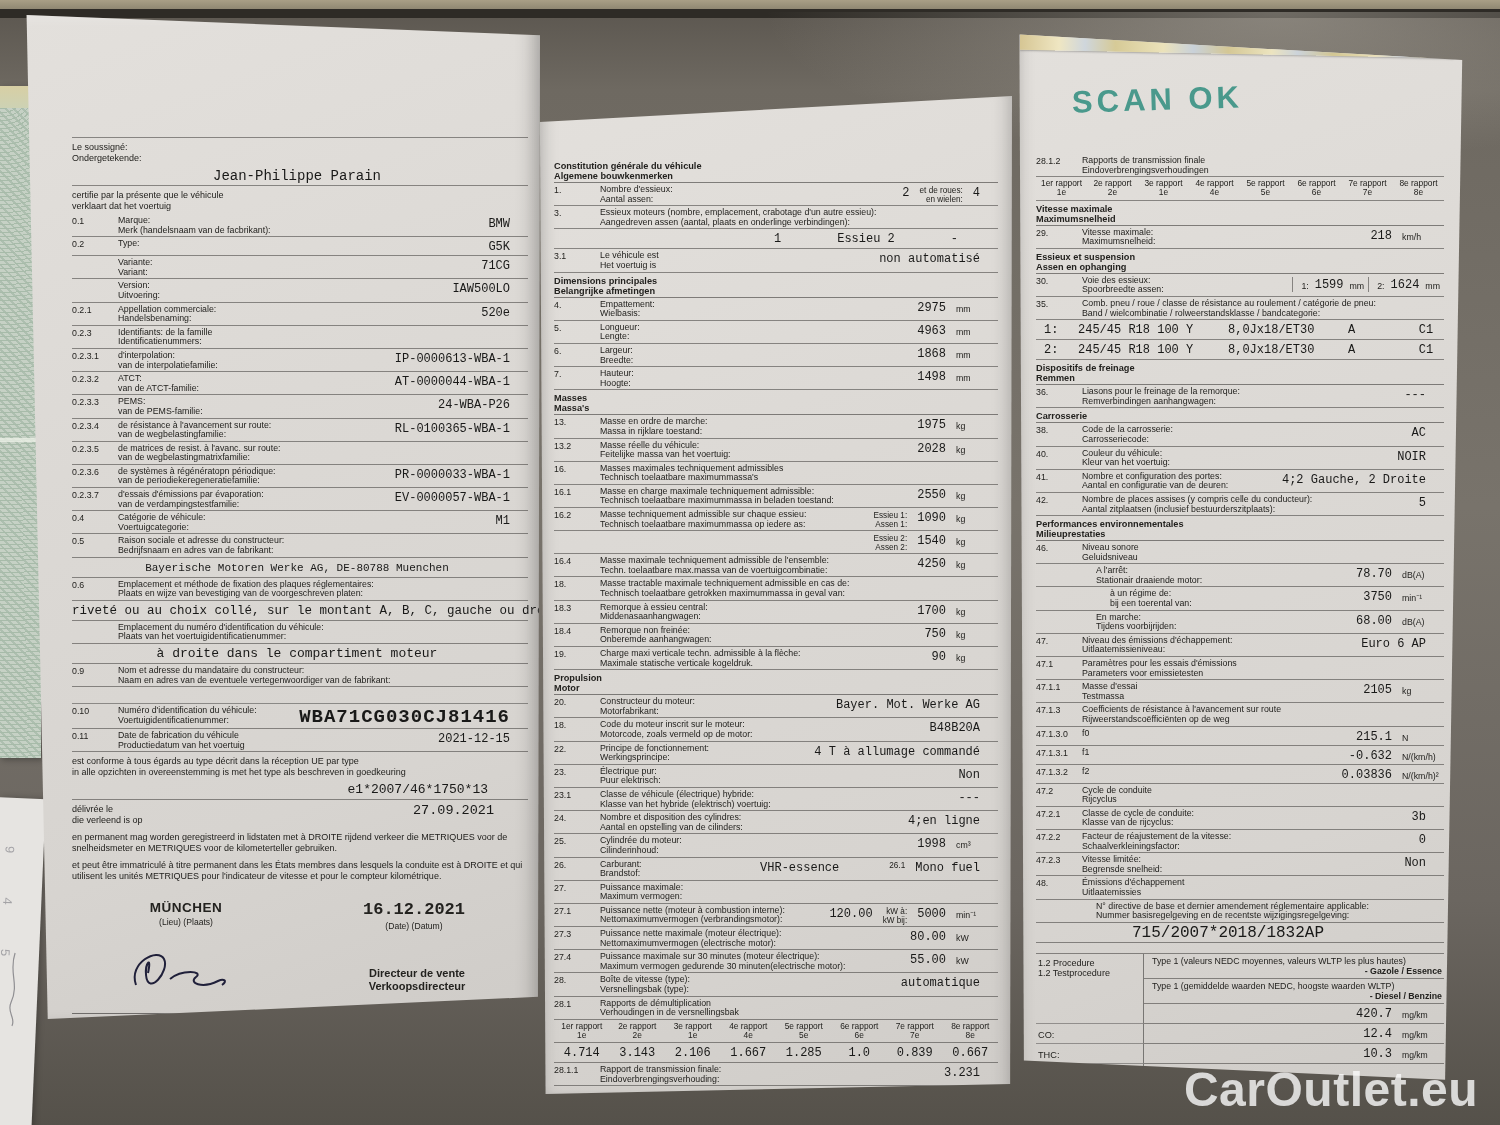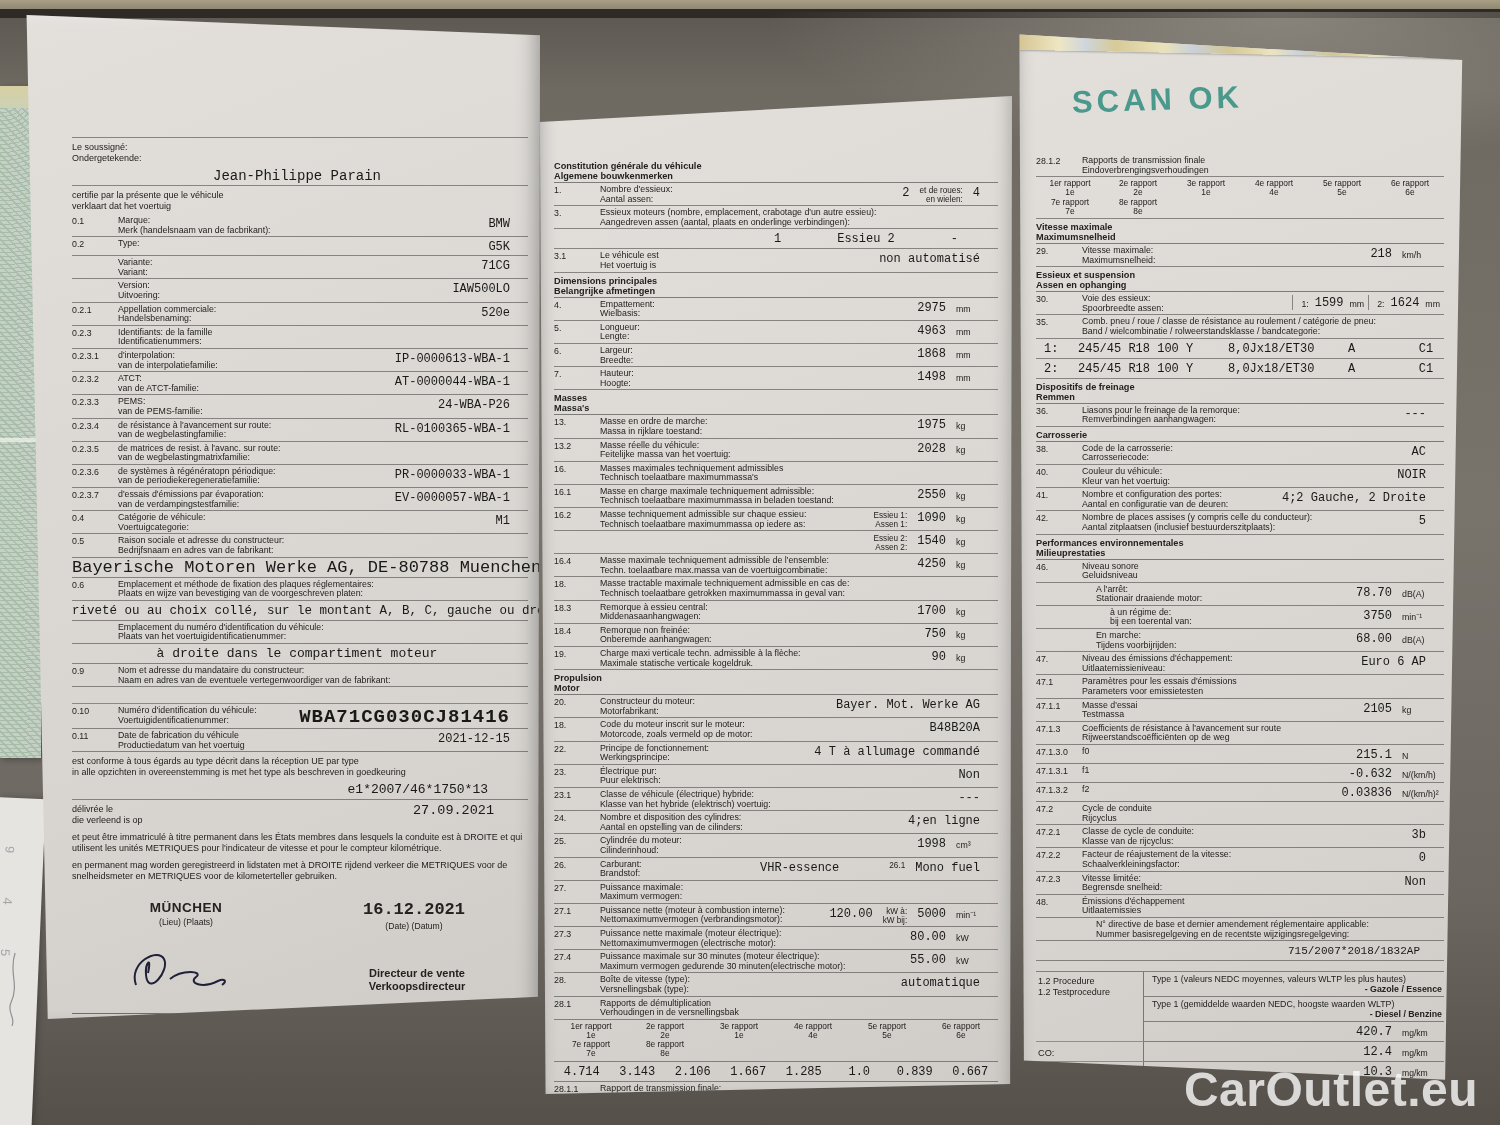--- a/index.html
+++ b/index.html
@@ -57,21 +57,21 @@
   .unit{font-size:8.8px;line-height:10px;padding-top:3px;width:42px;flex:none;}
   .nounit{width:8px;flex:none;}
   .big .mono{font-size:19px;line-height:20px;font-weight:bold;letter-spacing:1px;}
   .midlabs{font-size:8.2px;line-height:9px;text-align:right;}
   .sec{border-bottom:1px solid rgba(45,44,42,.55);padding:3px 0 1px 0;}
   .sec div{font-size:9.2px;line-height:10px;font-weight:bold;}
   .vline{border-bottom:1px solid rgba(45,44,42,.5);padding:3px 6px 2px 0;}
   .para{padding:4px 0 3px 0;display:flex;}
   .para .labs{flex:1}
   .para .pfr,.para .pnl{font-size:9px;line-height:10.5px;}
-  .gearhead{display:grid;grid-template-columns:repeat(6,1fr);border-bottom:1px solid rgba(45,44,42,.5);padding:2px 0;}
+  .gearhead{display:grid;grid-template-columns:repeat(8,1fr);border-bottom:1px solid rgba(45,44,42,.5);padding:2px 0;}
   .gearhead .gh{font-size:8.4px;line-height:9.2px;text-align:center;}
   .gearvals{display:grid;grid-template-columns:repeat(8,1fr);border-bottom:1px solid rgba(45,44,42,.5);padding:3px 0 2px 0;}
   .gearvals .gv{text-align:center;}
   .tyrerow{display:grid;grid-template-columns:34px 150px 120px 60px 1fr;border-bottom:1px solid rgba(45,44,42,.5);padding:3px 0 2px 8px;}
   .pairbox{display:flex;gap:6px;border-left:1px solid rgba(45,44,42,.5);padding:1px 4px 0 8px;}
   .plab{font-size:8.8px;padding-top:3px;}
   .foot{font-size:9px;padding:6px 0 0 2px;}
   .gap{border-bottom:1px solid rgba(45,44,42,.45);}
 
   
@@ -290,21 +290,21 @@
           <div class="num">0.5</div>
           <div class="labs">
             <div class="lfr">Raison sociale et adresse du constructeur:</div>
             <div class="lnl">Bedrijfsnaam en adres van de fabrikant:</div>
           </div>
           <div class="vals">
             <div class="nounit"></div>
           </div>
         </div>
         <div class="vline">
-          <div class="mono" style="font-size: 17px; text-align: center;">Bayerische Motoren Werke AG, DE-80788 Muenchen</div>
+          <div class="mono" style="font-size: 11px; text-align: center;">Bayerische Motoren Werke AG, DE-80788 Muenchen</div>
         </div>
         <div class="row">
           <div class="num">0.6</div>
           <div class="labs">
             <div class="lfr">Emplacement et méthode de fixation des plaques réglementaires:</div>
             <div class="lnl">Plaats en wijze van bevestiging van de voorgeschreven platen:</div>
           </div>
           <div class="vals">
             <div class="nounit"></div>
           </div>
@@ -369,26 +369,26 @@
         </div>
         <div class="para">
           <div class="labs">
             <div class="pfr">délivrée le</div>
             <div class="pnl">die verleend is op</div>
           </div>
           <div class="mono" style="font-size: 13.5px; padding-right: 34px;">27.09.2021</div>
         </div>
         <div class="para">
           <div class="labs">
+            <div class="pfr">en permanent mag worden geregistreerd in lidstaten met à DROITE rijdend verkeer die METRIQUES voor de snelheidsmeter en METRIQUES voor de kilometerteller gebruiken.</div>
+          </div>
+        </div>
+        <div class="para">
+          <div class="labs">
             <div class="pfr">et peut être immatriculé à titre permanent dans les États membres dans lesquels la conduite est à DROITE et qui utilisent les unités METRIQUES pour l'indicateur de vitesse et  pour le compteur kilométrique.</div>
-          </div>
-        </div>
-        <div class="para">
-          <div class="labs">
-            <div class="pfr">en permanent mag worden geregistreerd in lidstaten met à DROITE rijdend verkeer die METRIQUES voor de snelheidsmeter en METRIQUES voor de kilometerteller gebruiken.</div>
           </div>
         </div>
         <div class="signblk">
           <div class="signrow">
             <div class="half">
               <div class="city">MÜNCHEN</div>
               <div class="subcap">(Lieu) (Plaats)</div>
             </div>
             <div class="half">
               <div class="datebig">16.12.2021</div>
@@ -1223,21 +1223,21 @@
           <div class="num"></div>
           <div class="labs ind1">
             <div class="lfr">N° directive de base et dernier amendement réglementaire applicable:</div>
             <div class="lnl">Nummer basisregelgeving en de recentste wijzigingsregelgeving:</div>
           </div>
           <div class="vals">
             <div class="nounit"></div>
           </div>
         </div>
         <div class="vline">
-          <div class="mono" style="font-size: 11px; text-align: right; padding-right: 18px;">715/2007*2018/1832AP</div>
+          <div class="mono" style="font-size: 16px; text-align: center; padding-right: 18px;">715/2007*2018/1832AP</div>
         </div>
         <div class="emt">
           <div class="lcol">
             <div>1.2 Procedure</div>
             <div>1.2 Testprocedure</div>
           </div>
           <div class="rcol">
             <div class="thead">
               <div>Type 1 (valeurs NEDC moyennes, valeurs WLTP les plus hautes)</div>
               <div class="tsub">- Gazole / Essence</div>

